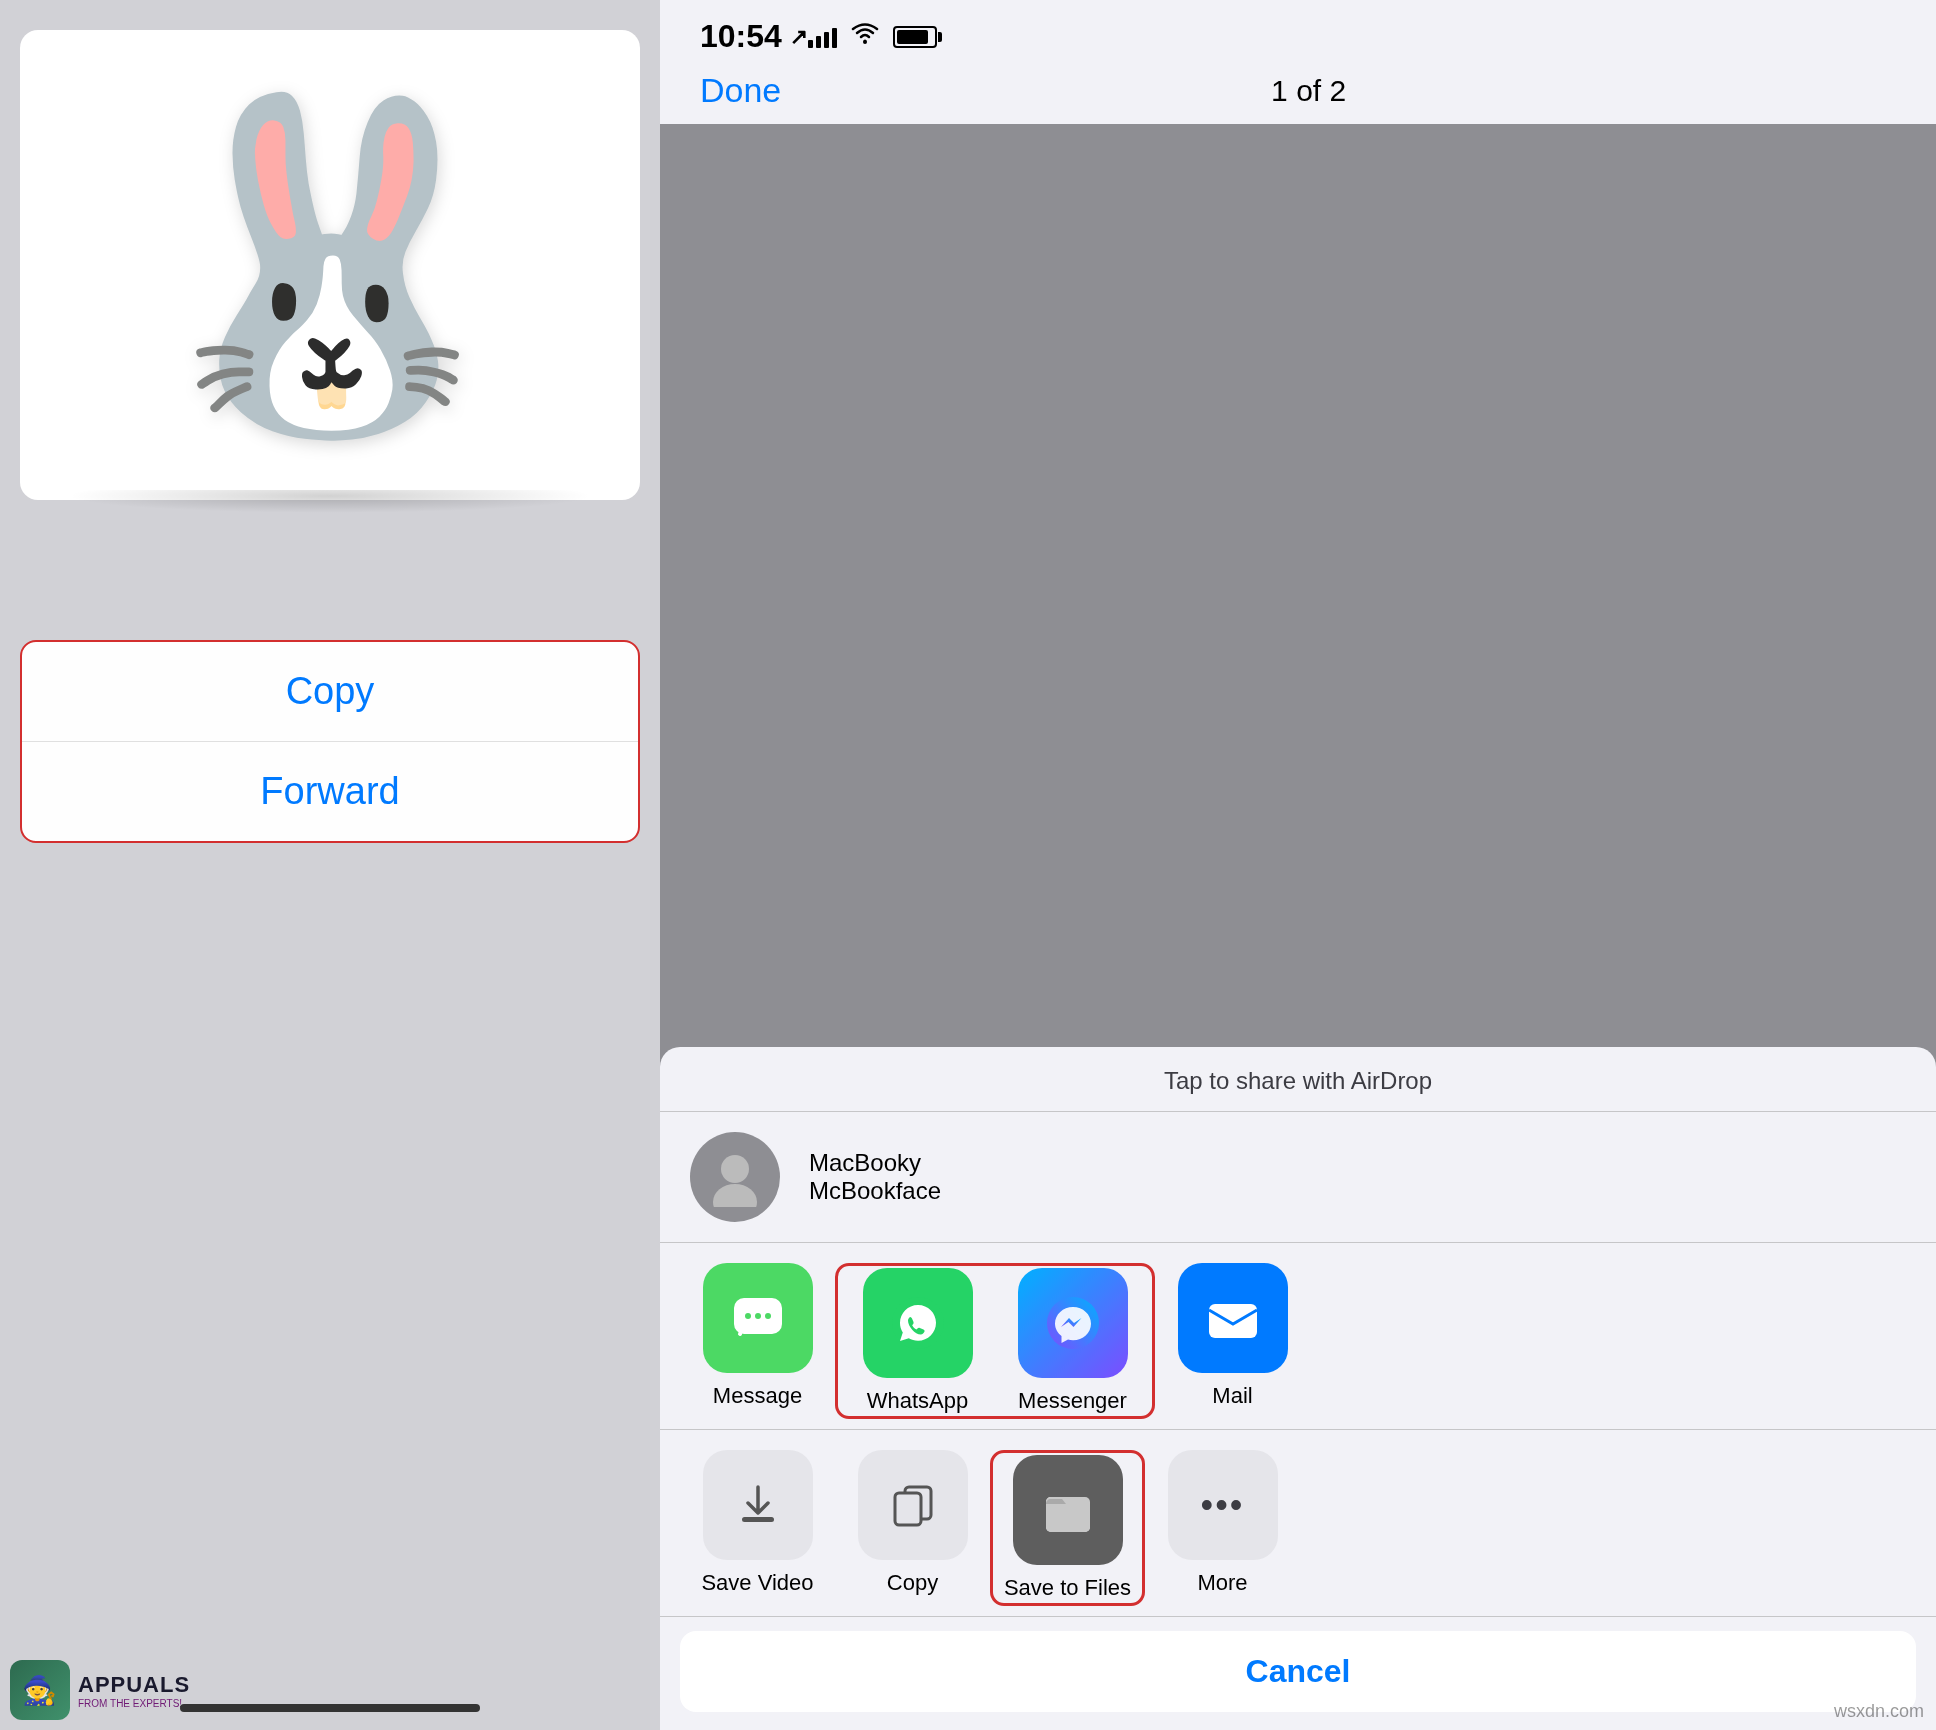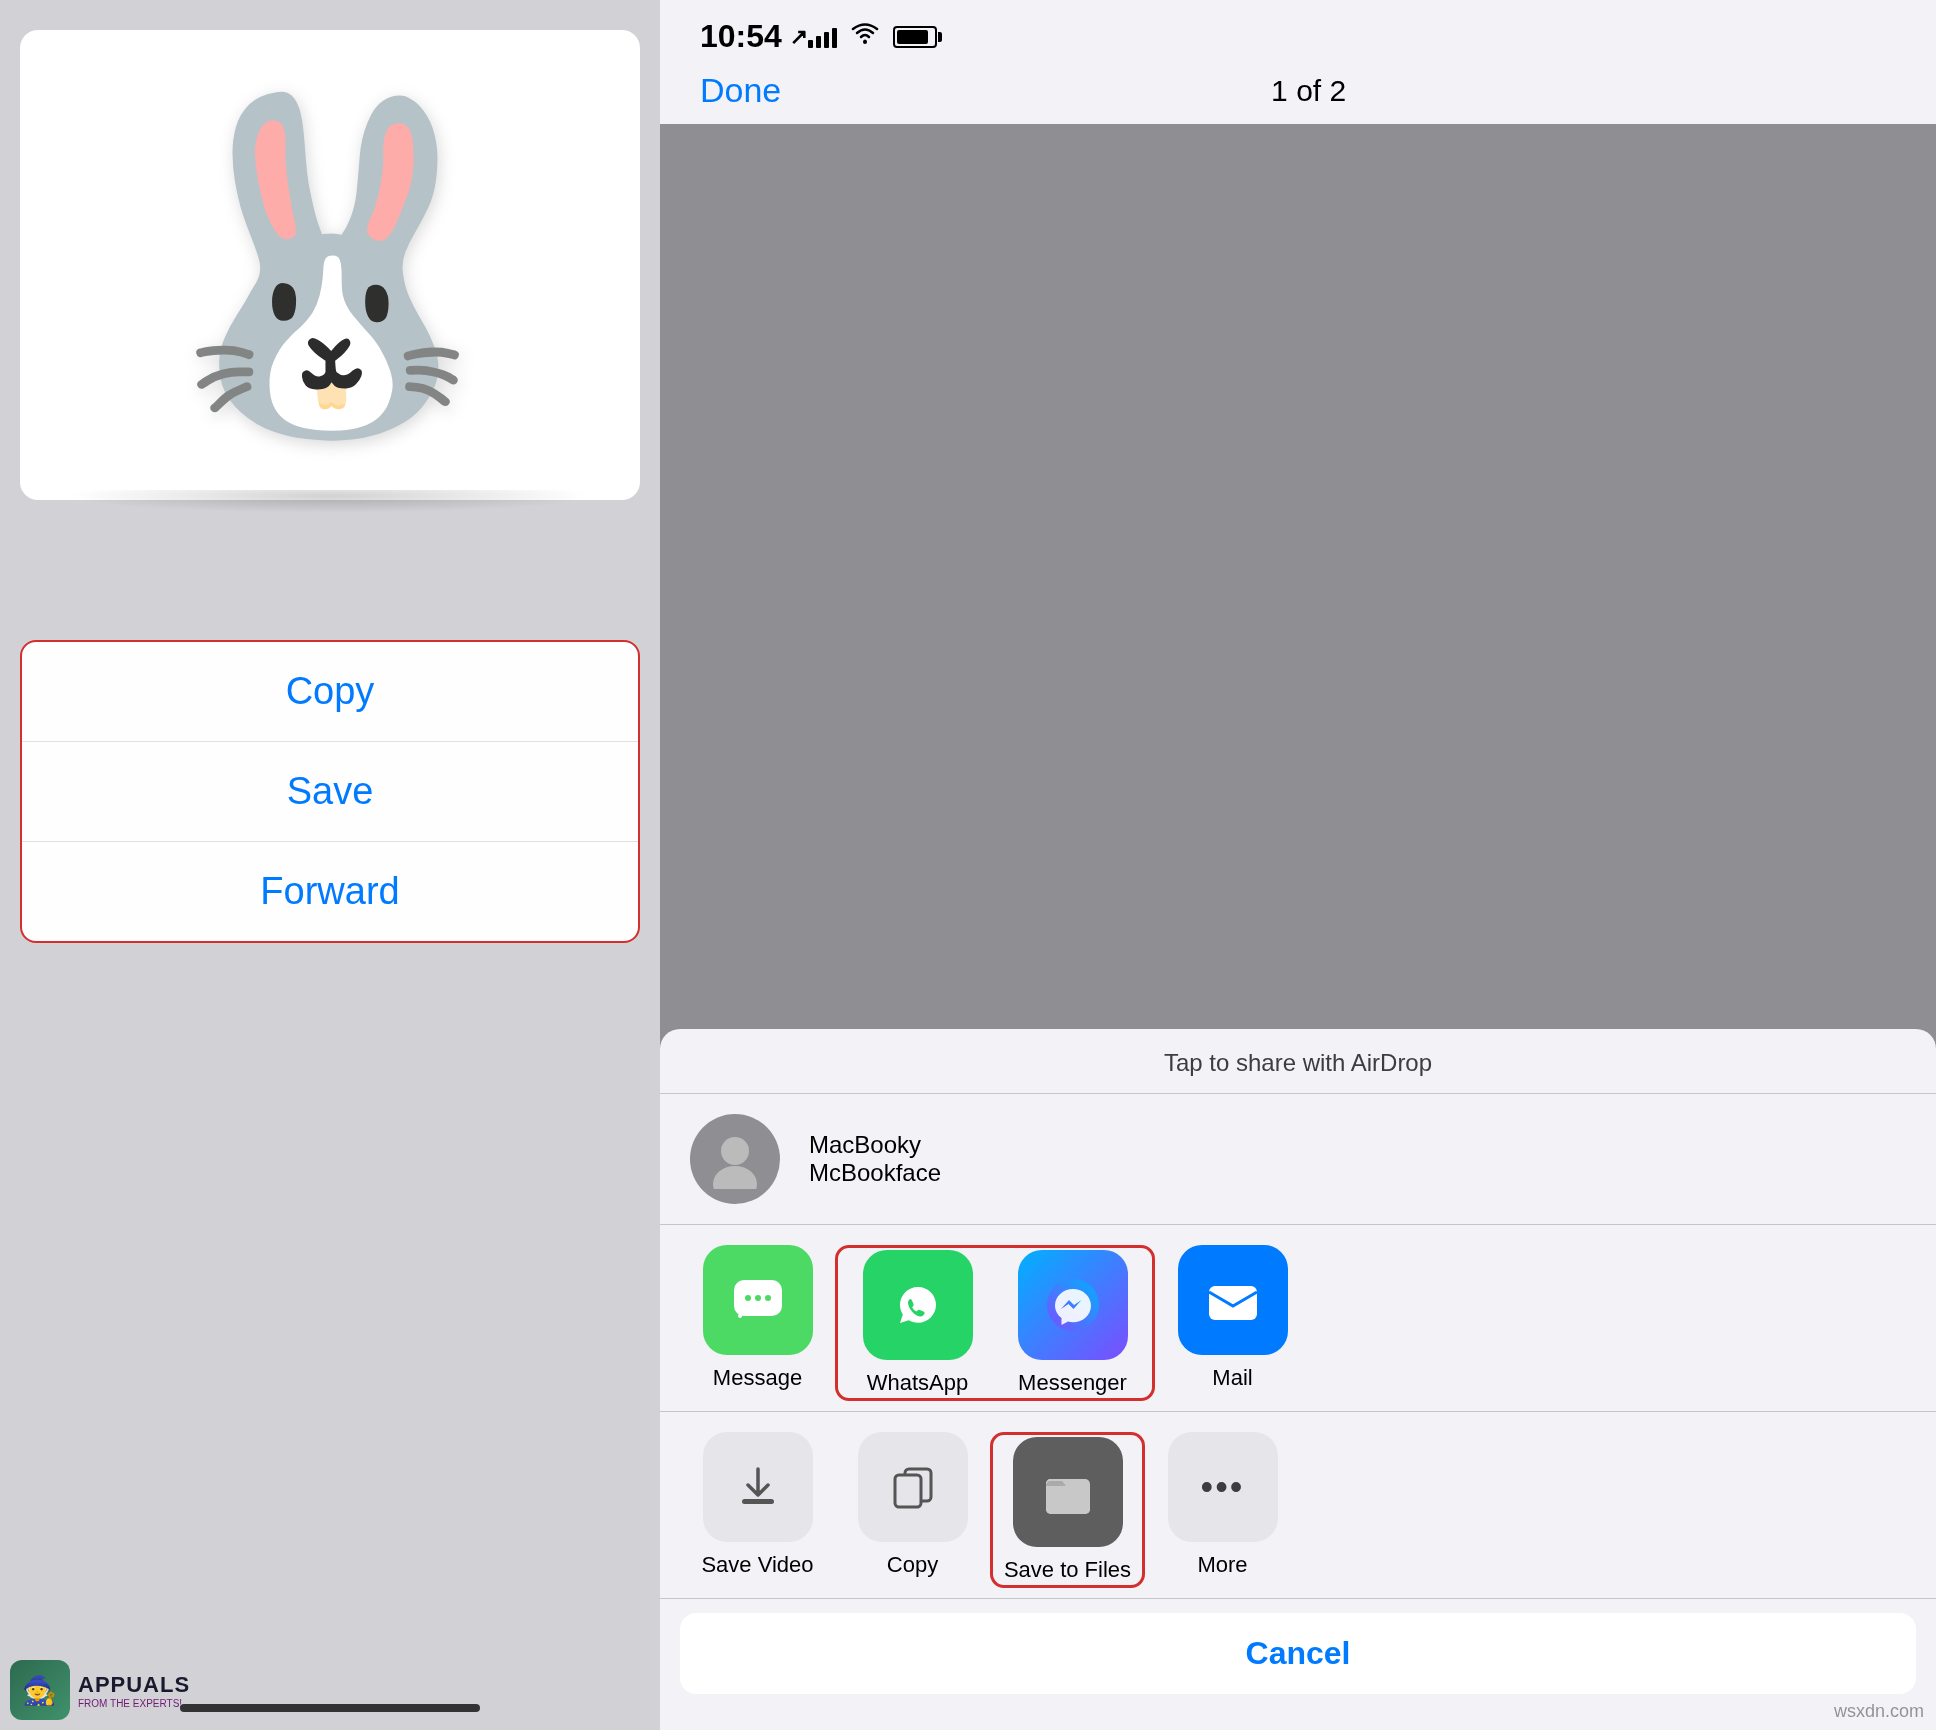--- a/index.html
+++ b/index.html
@@ -246,21 +246,21 @@
     }
 
     
     .share-sheet {
       position: absolute;
       bottom: 0;
       left: 0;
       right: 0;
       background: #f2f2f7;
       border-radius: 20px 20px 0 0;
-      padding: 0 0 36px 0;
+      padding: 0 0 18px 0;
     }
 
     .airdrop-hint {
       text-align: center;
       font-size: 24px;
       color: #3c3c43;
       padding: 20px 0 16px 0;
       border-bottom: 1px solid #c6c6c8;
     }
 
@@ -410,21 +410,20 @@
 <div class="left-panel" style="position:relative;">
 
   <div class="rabbit-card">
     <span class="rabbit-emoji">🐰</span>
   </div>
 
   <div class="bottom-shadow"></div>
 
   <div class="context-menu">
     <div class="context-menu-item">Copy</div>
-    <div class="context-menu-item">Save</div>
     <div class="context-menu-item">Forward</div>
   </div>
 
   <div class="appuals-logo">
     <div class="appuals-icon">🧙</div>
     <div class="appuals-text">
       <span class="appuals-name">APPUALS</span>
       <span class="appuals-tagline">FROM THE EXPERTS!</span>
     </div>
   </div>

